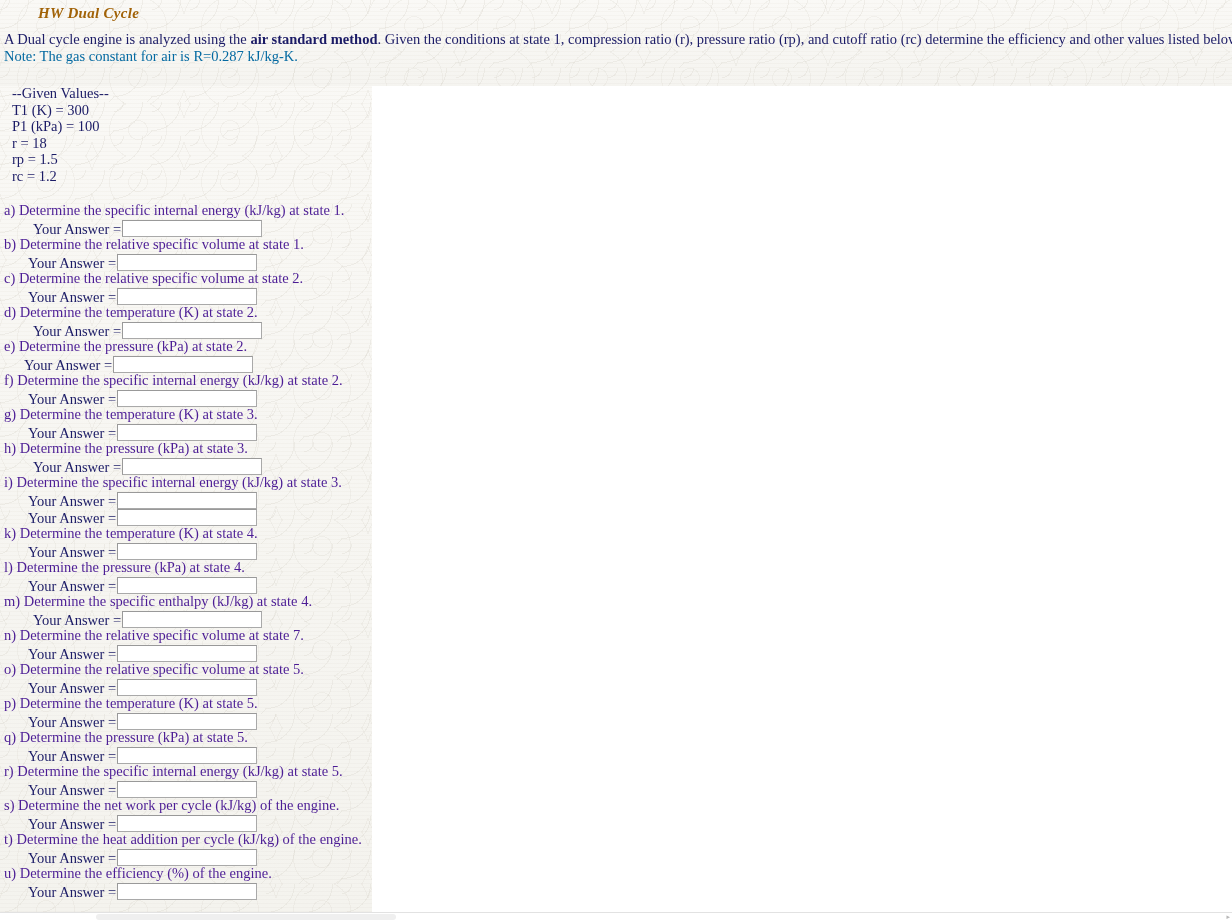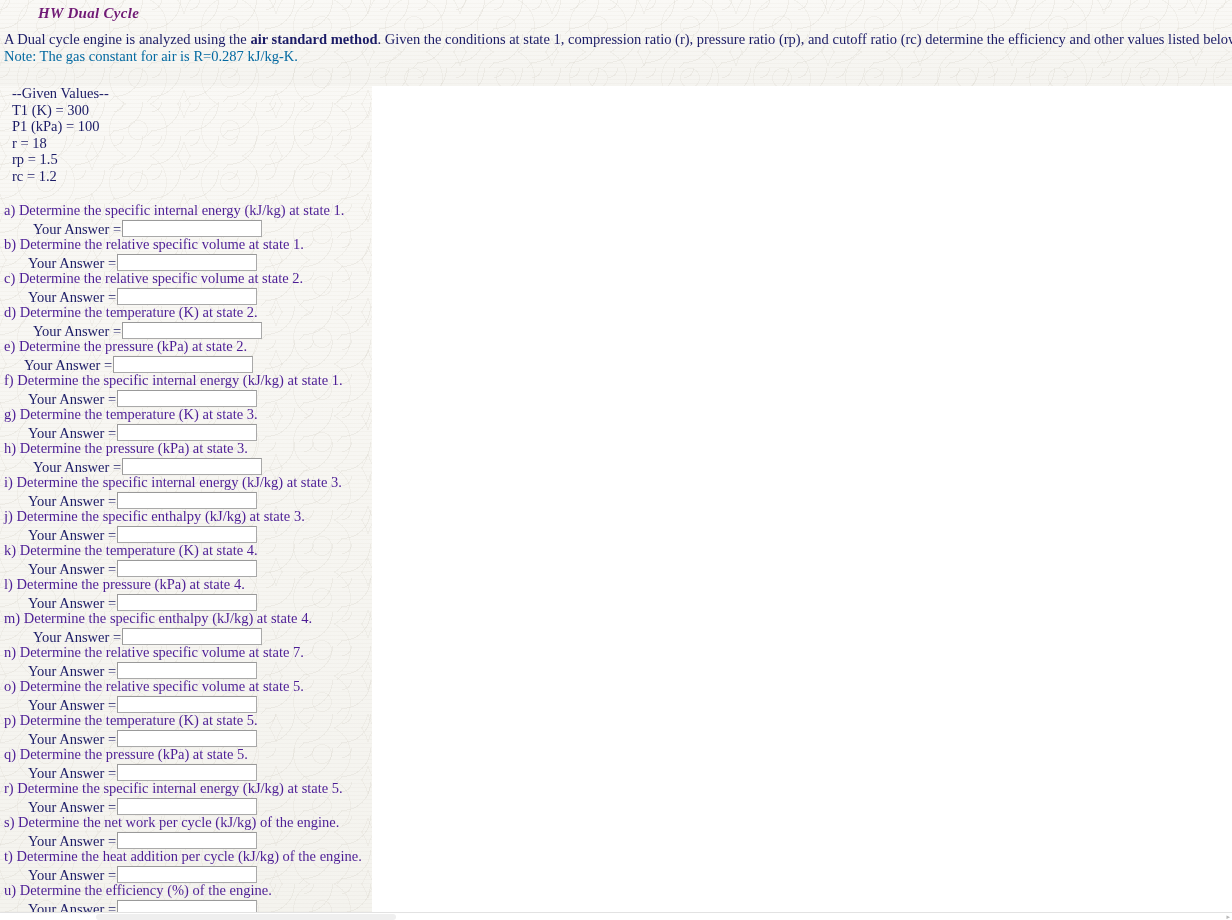--- a/index.html
+++ b/index.html
@@ -61,21 +61,21 @@
   #content {
     position: relative;
     z-index: 2;
     width: 1232px;
   }
 
   .doc-title {
     font-weight: bold;
     font-style: italic;
     font-size: 15px;
-    color: #701a75;
+    color: #a16207;
     margin: 0;
     padding: 5px 0 0 38px;
     letter-spacing: 0.3px;
     white-space: nowrap;
   }
 
   .intro {
     font-size: 14.5px;
     line-height: 16.5px;
     color: #1b1b66;
@@ -219,37 +219,36 @@
       </div>
       <div class="q-item">
         <div class="q-text">d) Determine the temperature (K) at state 2.</div>
         <div class="answer-row ind-0"><span class="answer-label">Your Answer =</span><input type="text" class="answer-input" value="" style=""></div>
       </div>
       <div class="q-item">
         <div class="q-text">e) Determine the pressure (kPa) at state 2.</div>
         <div class="answer-row ind-2"><span class="answer-label">Your Answer =</span><input type="text" class="answer-input" value="" style=""></div>
       </div>
       <div class="q-item">
-        <div class="q-text">f) Determine the specific internal energy (kJ/kg) at state 1.</div>
+        <div class="q-text">f) Determine the specific internal energy (kJ/kg) at state 2.</div>
         <div class="answer-row ind-1"><span class="answer-label">Your Answer =</span><input type="text" class="answer-input" value="" style=""></div>
       </div>
       <div class="q-item">
         <div class="q-text">g) Determine the temperature (K) at state 3.</div>
         <div class="answer-row ind-1"><span class="answer-label">Your Answer =</span><input type="text" class="answer-input" value="" style=""></div>
       </div>
       <div class="q-item">
         <div class="q-text">h) Determine the pressure (kPa) at state 3.</div>
         <div class="answer-row ind-0"><span class="answer-label">Your Answer =</span><input type="text" class="answer-input" value="" style=""></div>
       </div>
       <div class="q-item">
         <div class="q-text">i) Determine the specific internal energy (kJ/kg) at state 3.</div>
         <div class="answer-row ind-1"><span class="answer-label">Your Answer =</span><input type="text" class="answer-input" value="" style=""></div>
       </div>
       <div class="q-item">
-        <div class="q-text">j) Determine the specific enthalpy (kJ/kg) at state 3.</div>
         <div class="answer-row ind-1"><span class="answer-label">Your Answer =</span><input type="text" class="answer-input" value="" style=""></div>
       </div>
       <div class="q-item">
         <div class="q-text">k) Determine the temperature (K) at state 4.</div>
         <div class="answer-row ind-1"><span class="answer-label">Your Answer =</span><input type="text" class="answer-input" value="" style=""></div>
       </div>
       <div class="q-item">
         <div class="q-text">l) Determine the pressure (kPa) at state 4.</div>
         <div class="answer-row ind-1"><span class="answer-label">Your Answer =</span><input type="text" class="answer-input" value="" style=""></div>
       </div>

